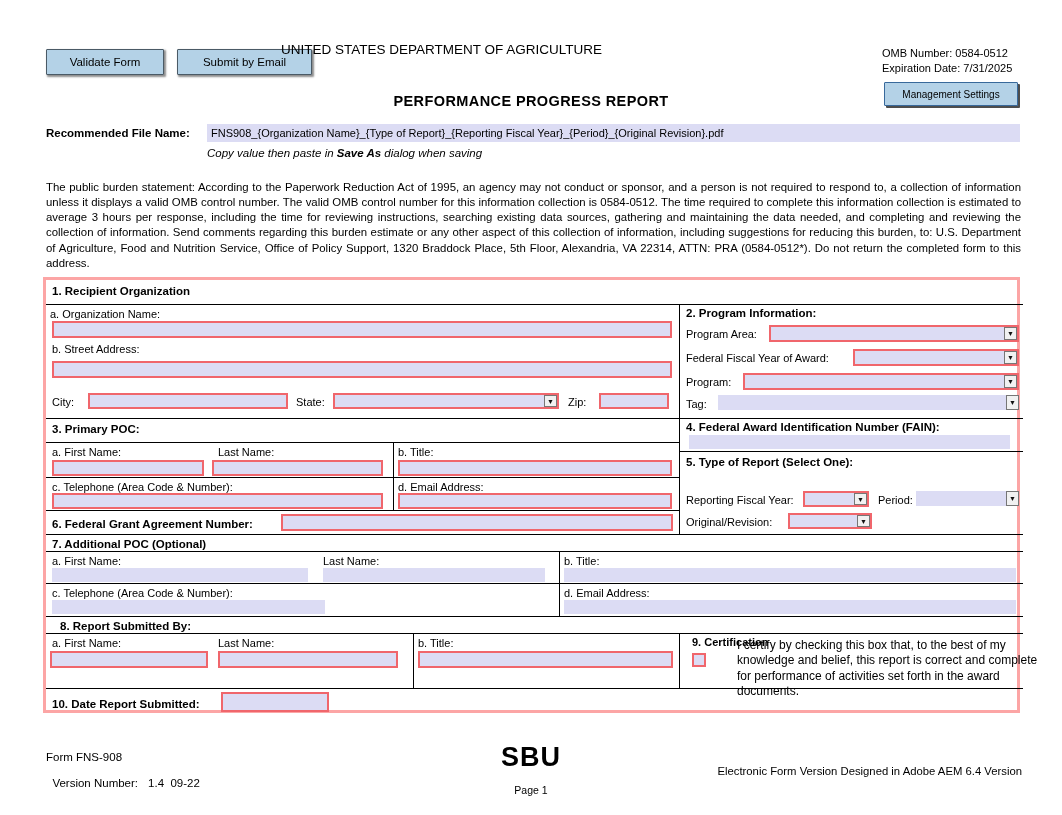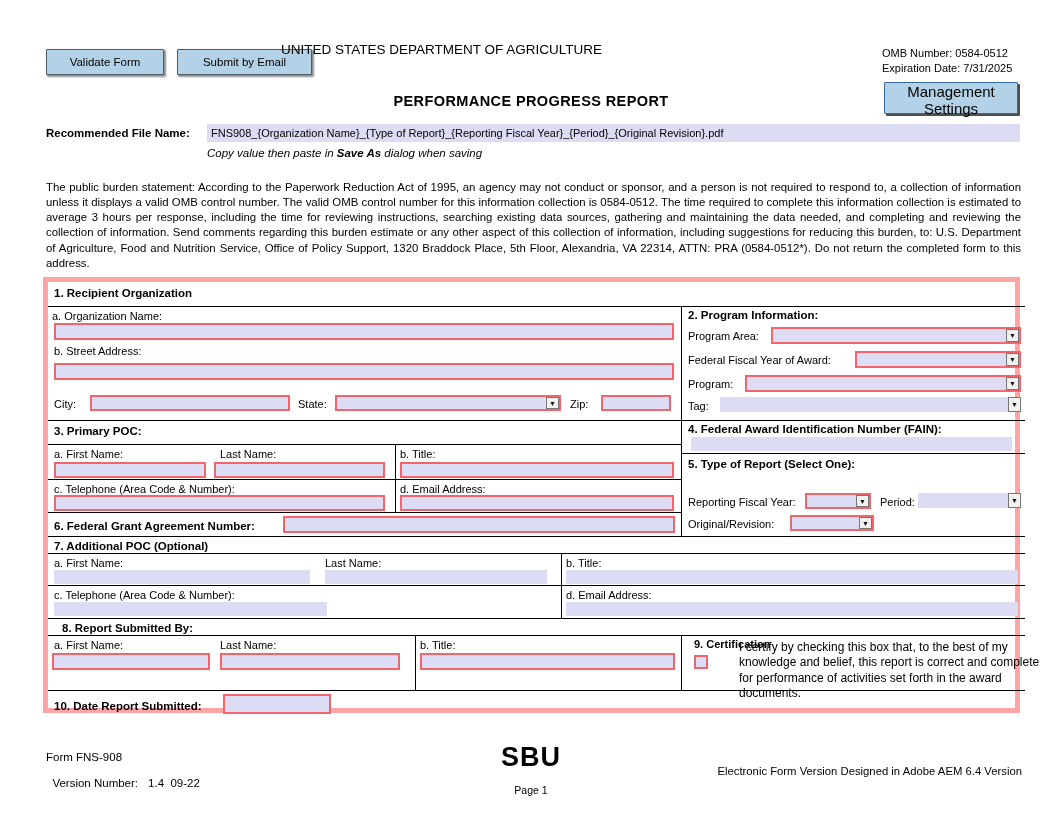--- a/index.html
+++ b/index.html
@@ -21,21 +21,21 @@
     font-size:7px; line-height:1; color:#111;
   }
   .btn {
     background:var(--button,#b4d2e7); border:1px solid #4a5a66;
     font-family:inherit; font-size:11.5px; color:#000; cursor:pointer;
     box-shadow:1.5px 1.5px 2px rgba(0,0,0,.45); border-radius:1px;
   }
   .btn-heavy { box-shadow:2px 2px 0 #4d4d4d; border:1px solid #38699b; }
   .vline { position:absolute; width:1px; background:#000; }
   .hline { position:absolute; height:1px; background:#000; }
-  .table { position:absolute; border:5px solid #fca5a5; background:#fff; }
+  .table { position:absolute; border:3px solid #fca5a5; background:#fff; }
   .cb {
     display:inline-block; width:11px; height:11px;
     background:var(--field,#dcdcf4); border:1px solid var(--required,#f0666c);
   }
   .opt { display:flex; align-items:center; gap:6px; }
   .type-box {
     display:flex; align-items:center; justify-content:space-between;
     padding:0 14px; border:2px solid var(--required,#f0666c);
   }
   .center { left:0; width:1062px; text-align:center; }
@@ -51,21 +51,21 @@
   <div style="font-size:13.5px;">UNITED STATES DEPARTMENT OF AGRICULTURE</div>
 </div>
 
 <div class="abs" style="left:882px;top:46px;width:170px;font-size:11px;line-height:1.4;">
   <div>OMB Number: 0584-0512</div>
   <div>Expiration Date: 7/31/2025</div>
 </div>
 
 <div class="abs center" style="top:93px;font-size:14.5px;font-weight:bold;letter-spacing:.4px;">PERFORMANCE PROGRESS REPORT</div>
 
-<button class="abs btn btn-heavy" style="left:884px;top:82px;width:134px;height:32px;font-size:15px;">Management Settings</button>
+<button class="abs btn btn-heavy" style="left:884px;top:82px;width:134px;height:24px;font-size:10px;">Management Settings</button>
 
 <div class="abs hdr" style="left:46px;top:127px;font-size:11.5px;">Recommended File Name:</div>
 <div class="abs fld" style="left:207px;top:124px;width:813px;height:18px;font-size:11px;line-height:18px;padding:0 4px;white-space:nowrap;overflow:hidden;">FNS908_{Organization Name}_{Type of Report}_{Reporting Fiscal Year}_{Period}_{Original Revision}.pdf</div>
 <div class="abs italic" style="left:207px;top:147px;font-size:11.5px;">
   <span>Copy value then paste in </span><span style="font-weight:bold;">Save As</span><span> dialog when saving</span>
 </div>
 
 <div class="abs" style="left:46px;top:180px;width:975px;font-size:11.4px;line-height:1.33;text-align:justify;">The public burden statement: According to the Paperwork Reduction Act of 1995, an agency may not conduct or sponsor, and a person is not required to respond to, a collection of information unless it displays a valid OMB control number. The valid OMB control number for this information collection is 0584-0512. The time required to complete this information collection is estimated to average 3 hours per response, including the time for reviewing instructions, searching existing data sources, gathering and maintaining the data needed, and completing and reviewing the collection of information. Send comments regarding this burden estimate or any other aspect of this collection of information, including suggestions for reducing this burden, to: U.S. Department of Agriculture, Food and Nutrition Service, Office of Policy Support, 1320 Braddock Place, 5th Floor, Alexandria, VA 22314, ATTN: PRA (0584-0512*). Do not return the completed form to this address.</div>
 
 <div class="table" style="left:43px;top:277px;width:977px;height:436px;">

